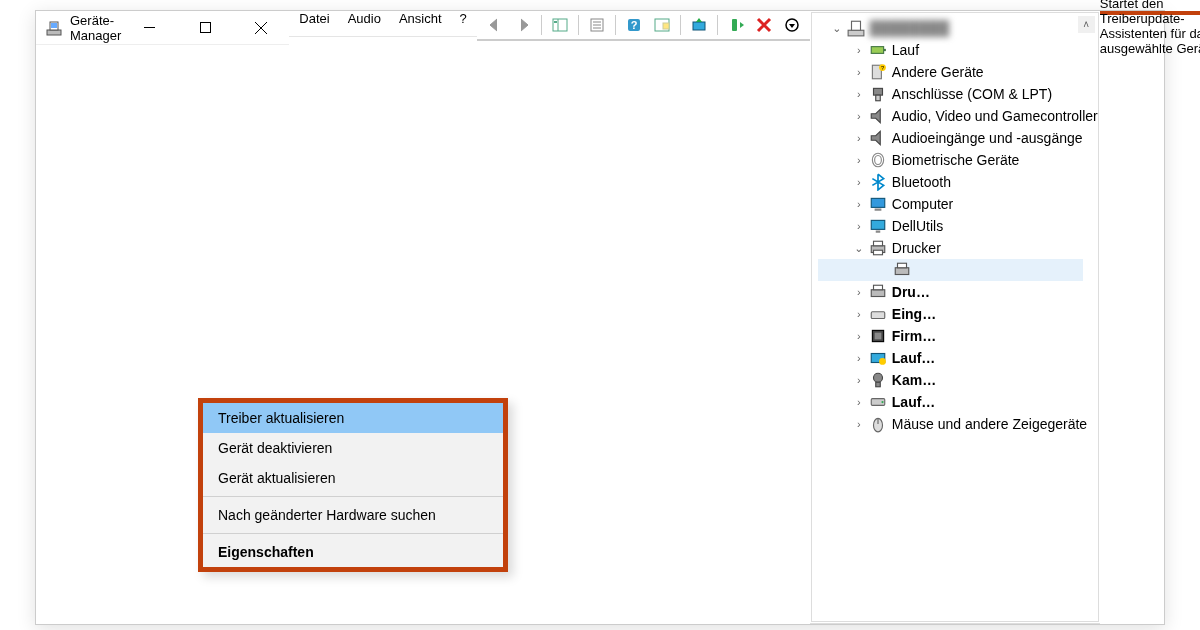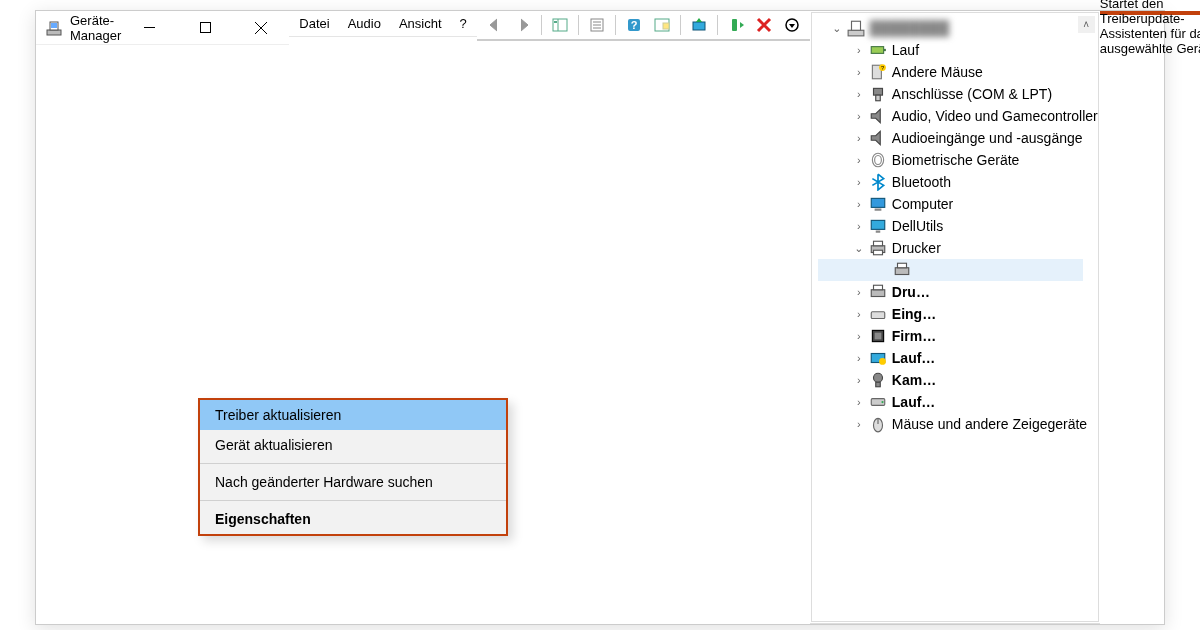--- a/index.html
+++ b/index.html
@@ -35,21 +35,21 @@
 .titlebar .title { flex: 1; font-size: 13px; }
 .winbtns { display: flex; height: 100%; }
 .winbtn {
   width: 56px; display: flex; align-items: center; justify-content: center;
   font-family: "Segoe MDL2 Assets", sans-serif;
 }
 .winbtn svg { stroke: #000; stroke-width: 1; fill: none; }
 .menubar {
   height: 26px;
   display: flex;
-  align-items: center;
+  align-items: flex-start;
   gap: 18px;
   padding: 0 10px;
   border-bottom: 1px solid #e5e5e5;
 }
 .menubar span { font-size: 13px; }
 .toolbar {
   height: 30px;
   display: flex;
   align-items: center;
   gap: 4px;
@@ -109,21 +109,21 @@
 .blurred .node-label {
   filter: blur(3px);
   color: #888;
 }
 .truncated .node-label { overflow:hidden;font-weight:bold; }
 .context-menu {
   position: absolute;
   left: 162px; top: 387px;
   width: 310px;
   background: #f2f2f2;
-  border: 2px solid #c2410c;
+  border: 5px solid #c2410c;
   box-shadow: 5px 5px 10px rgba(0,0,0,0.15);
 }
 .cm-item {
   padding: 7px 15px;
   font-size: 14px;
 }
 .cm-item.highlight { background: #90c8f6; }
 .cm-item.bold { font-weight: 700; }
 .cm-sep { height: 1px; background: #d0d0d0; margin: 3px 0; }
 .statusbar {
@@ -274,21 +274,21 @@
       </div>
       <div class="node indent1">
         <span class="expander">›</span>
         <span class="node-icon">
             <svg viewBox="0 0 16 16">
               <rect x="3" y="2" width="8" height="12" fill="#ddd" stroke="#777"></rect>
               <circle cx="12" cy="4" r="3" fill="#fc0"></circle>
               <text x="12" y="6" text-anchor="middle" font-size="5">?</text>
             </svg>
           </span>
-        <span class="node-label">Andere Mäuse</span>
+        <span class="node-label">Andere Geräte</span>
       </div>
       <div class="node indent1">
         <span class="expander">›</span>
         <span class="node-icon">
             <svg viewBox="0 0 16 16">
               <rect x="4" y="3" width="8" height="6" fill="#888" stroke="#444"></rect>
               <rect x="6" y="9" width="4" height="5" fill="#ccc" stroke="#444"></rect>
             </svg>
           </span>
         <span class="node-label">Anschlüsse (COM &amp; LPT)</span>
@@ -440,20 +440,21 @@
           </span>
         <span class="node-label">Mäuse und andere Zeigegeräte</span>
       </div>
 
       <div class="scrollbar-arrow">˄</div>
     </div>
   </div>
 
   <div class="context-menu">
     <div class="cm-item highlight">Treiber aktualisieren</div>
+    <div class="cm-item">Gerät deaktivieren</div>
     <div class="cm-item">Gerät aktualisieren</div>
     <div class="cm-sep"></div>
     <div class="cm-item">Nach geänderter Hardware suchen</div>
     <div class="cm-sep"></div>
     <div class="cm-item bold">Eigenschaften</div>
   </div>
 
   <div class="statusbar">
     <span>Startet den Treiberupdate-Assistenten für das ausgewählte Gerät.</span>
     <span class="cell-right"></span>

